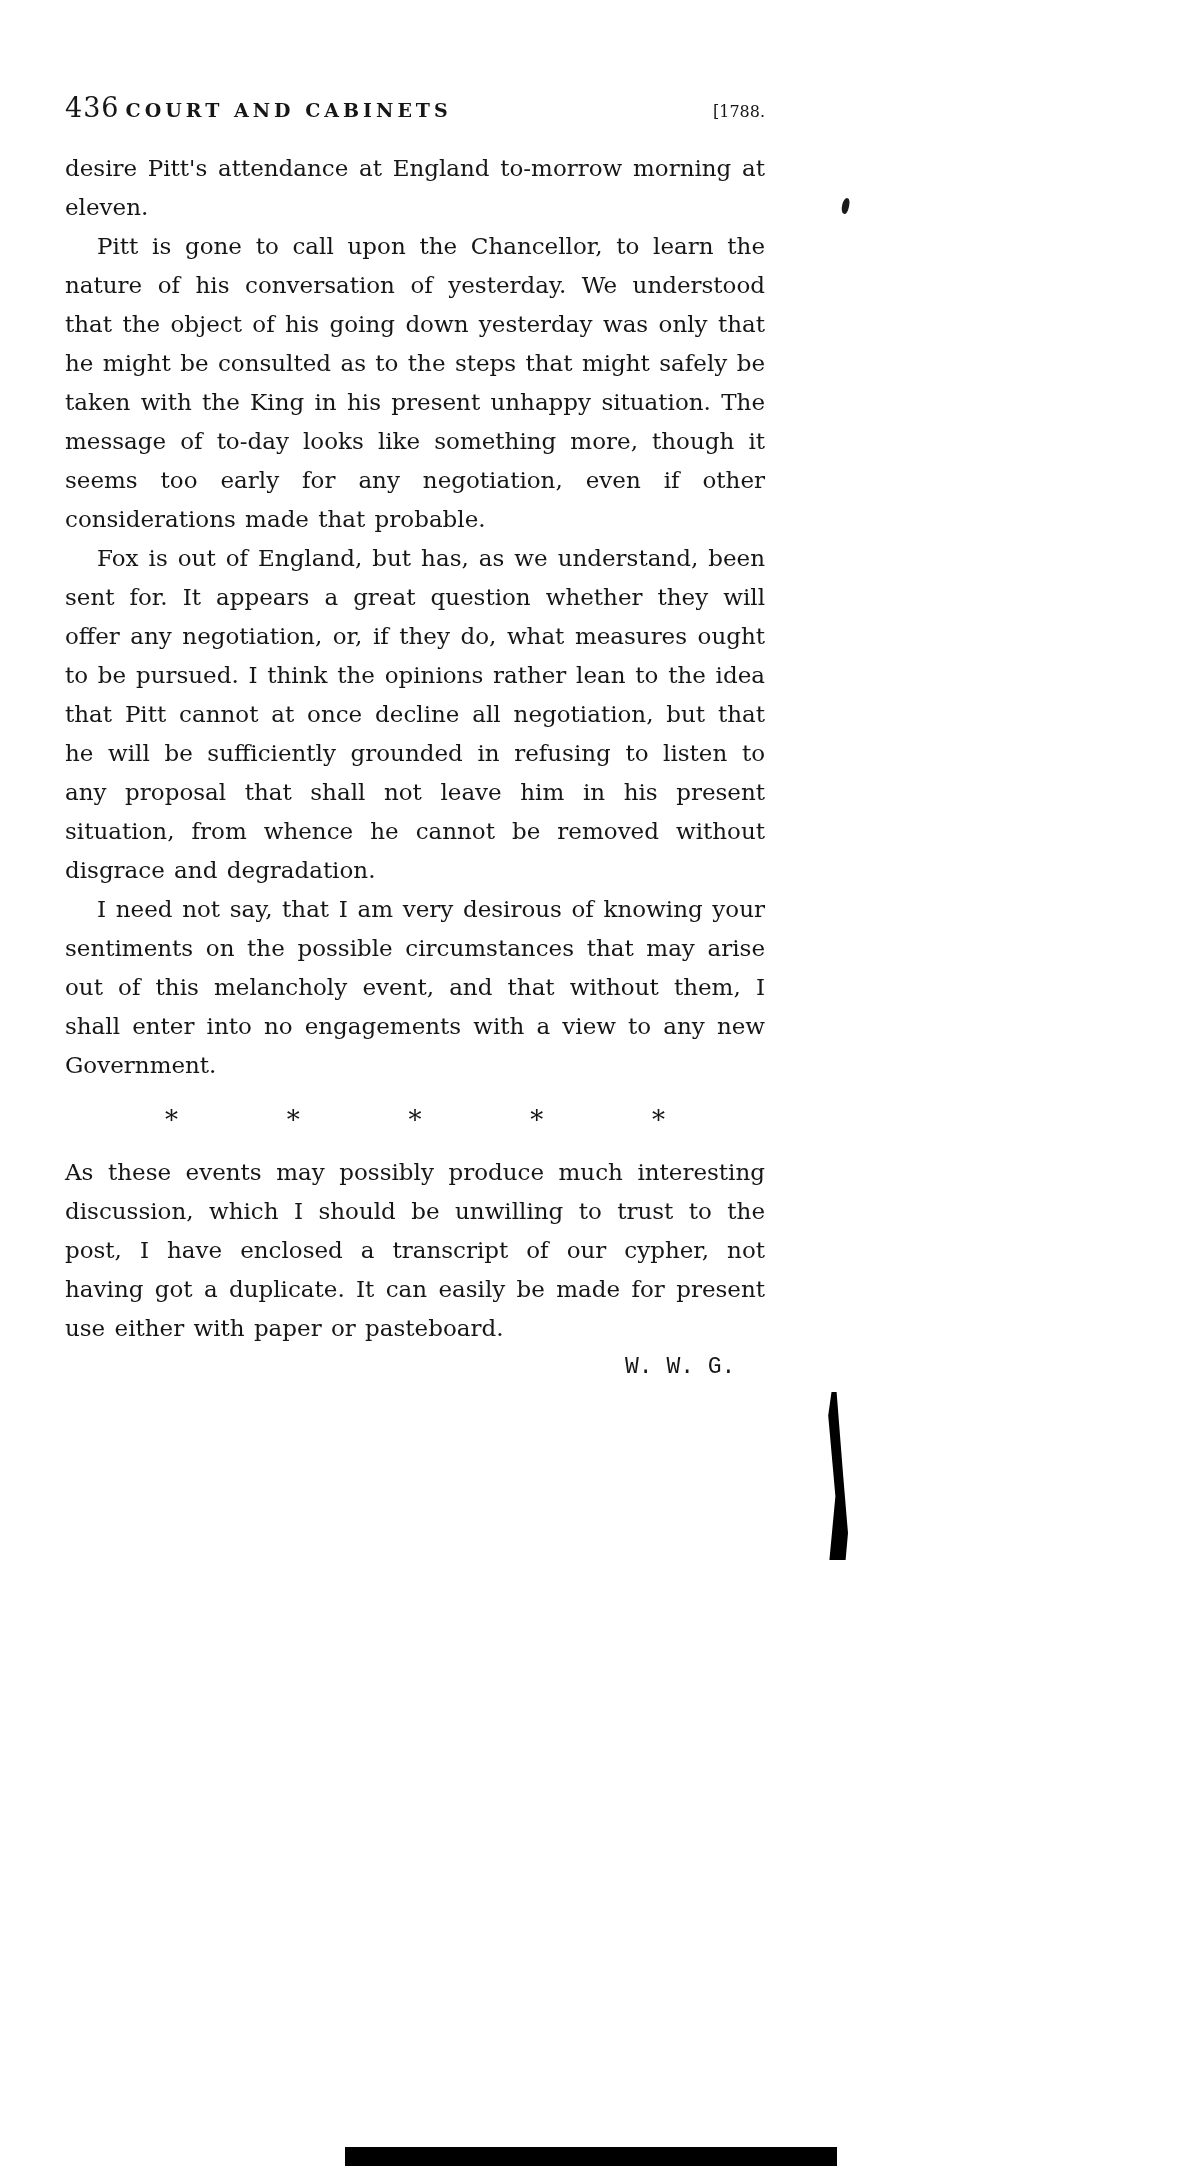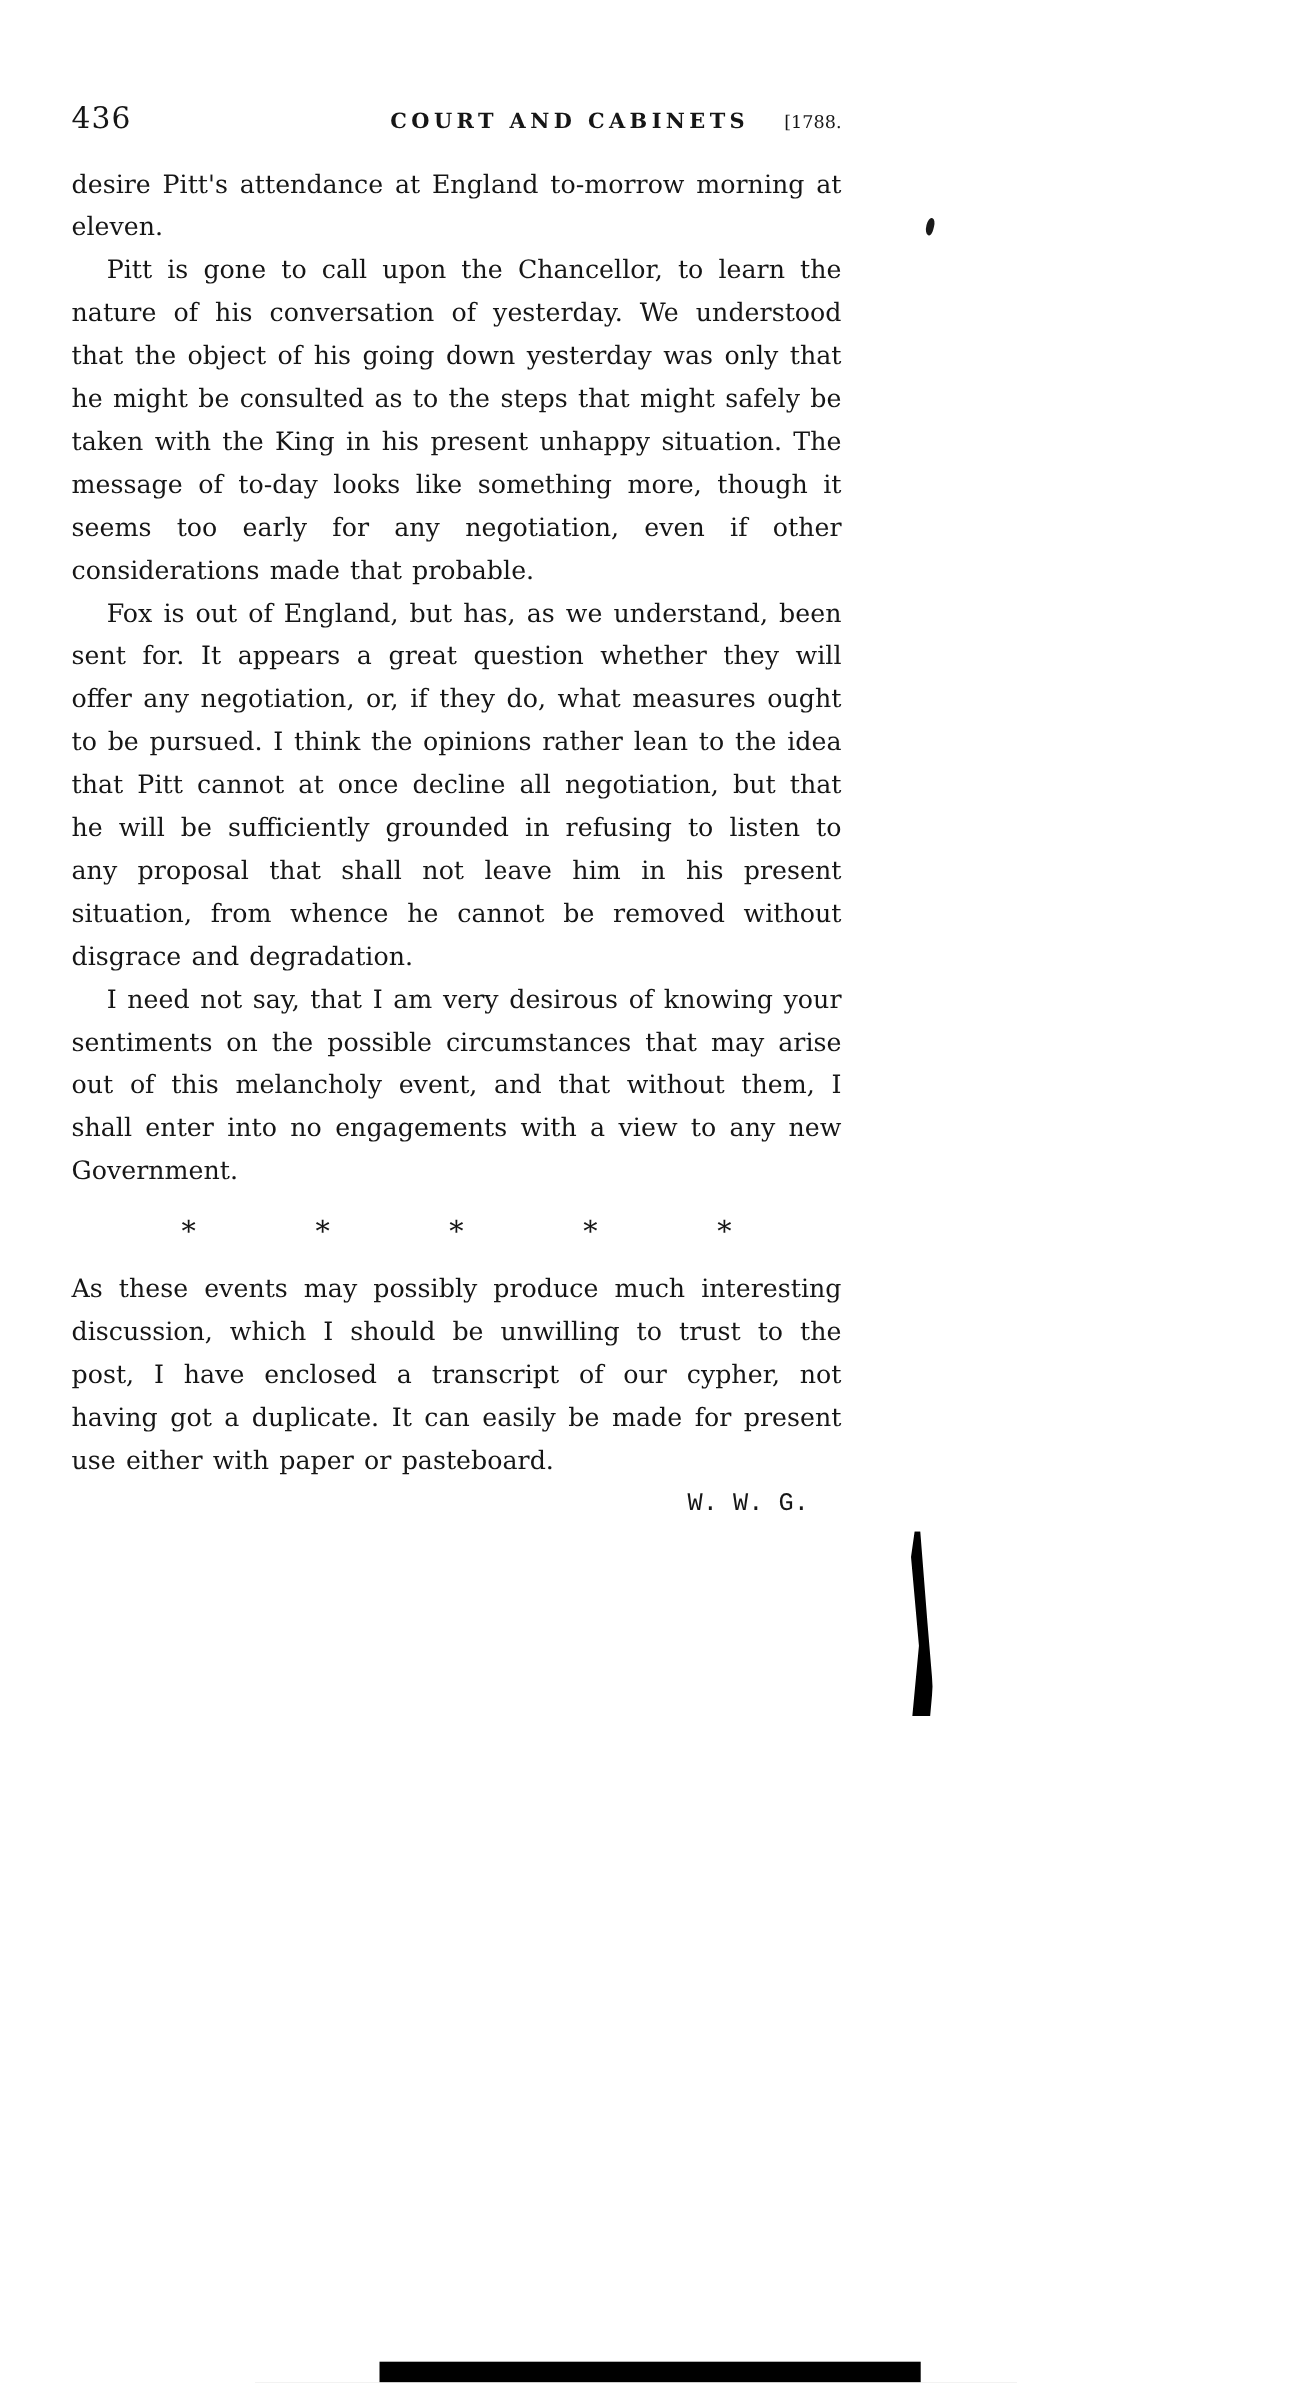--- a/index.html
+++ b/index.html
@@ -26,21 +26,21 @@
     display: flex;
     align-items: baseline;
     margin-bottom: 26px;
   }
   .page-num {
     font-size: 27px;
     letter-spacing: 1px;
   }
   .head-title {
     flex: 1;
-    text-align: right;
+    text-align: left;
     font-size: 19px;
     font-weight: bold;
     letter-spacing: 4px;
     transform: translateX(6px);
   }
   .head-year {
     font-size: 16px;
     text-align: right;
     min-width: 90px;
   }

